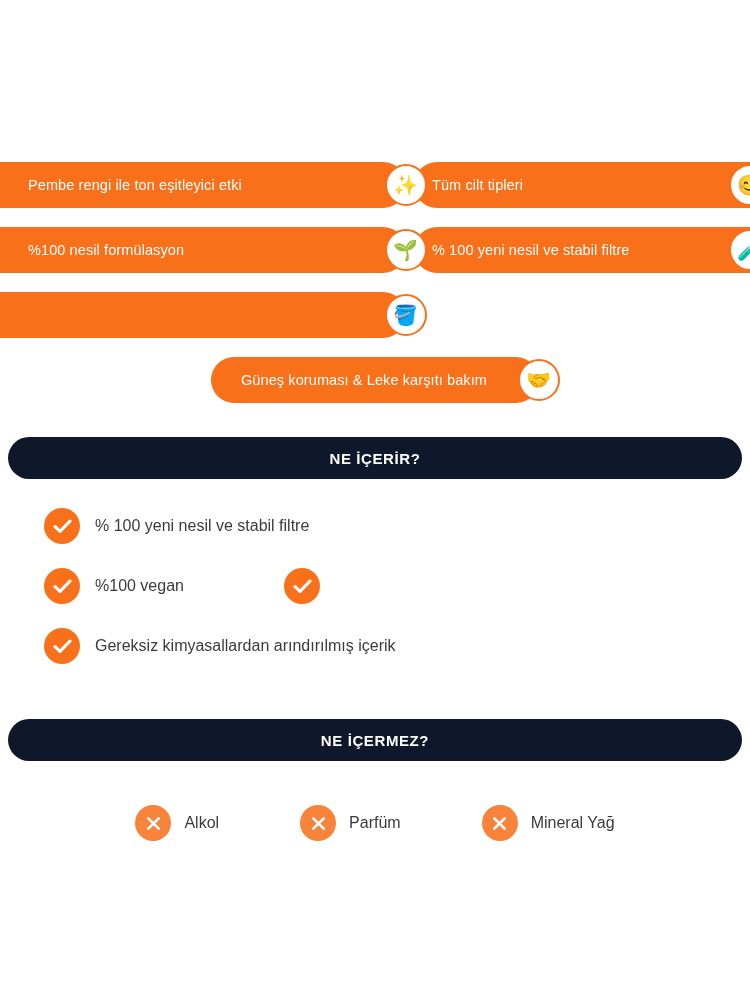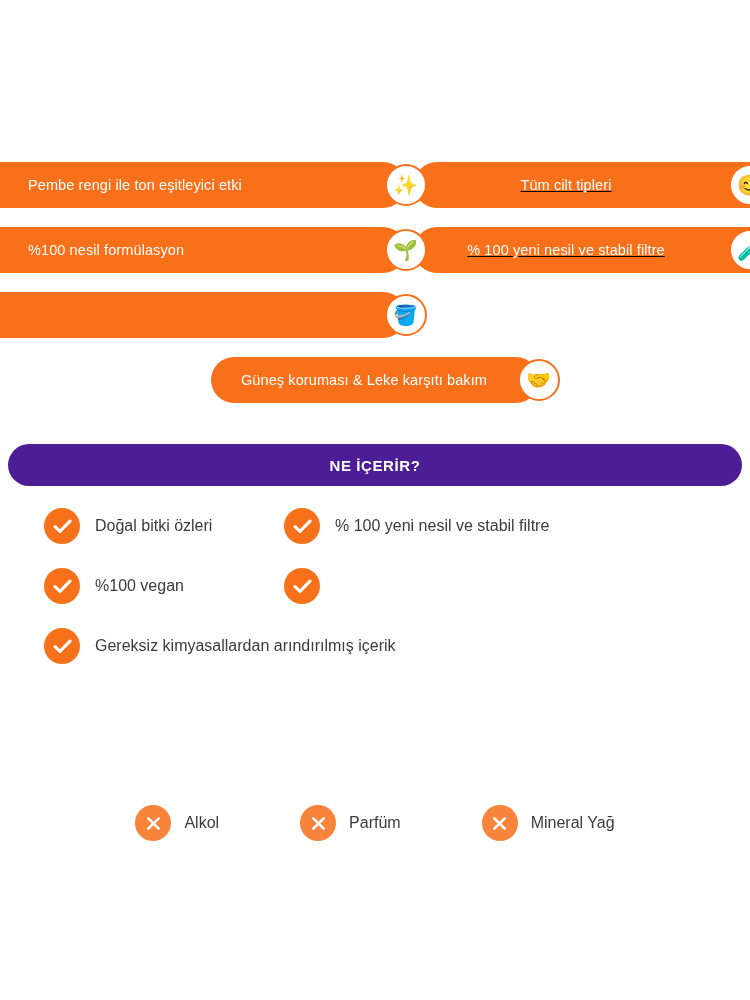--- a/index.html
+++ b/index.html
@@ -44,22 +44,21 @@
     padding-right: 46px;
     width: 406px;
     justify-content: flex-start;
   }
   .pill.right {
     border-top-left-radius: 23px;
     border-bottom-left-radius: 23px;
     padding-left: 18px;
     padding-right: 50px;
     flex: 1;
-    justify-content: center;
-    text-decoration: underline;
+    justify-content: flex-start;
   }
   .pill.center {
     border-radius: 23px;
     padding-left: 30px;
     padding-right: 52px;
     margin: 0 auto;
   }
   .pill-text {
     color: #ffffff;
     font-size: 14.5px;
@@ -84,26 +83,25 @@
     z-index: 3;
   }
   .spacer-gap { width: 8px; }
 
   
   .section-bar {
     position: absolute;
     left: 8px;
     width: 734px;
     height: 42px;
-    background: #4c1d95;
+    background: #0f172a;
     border-radius: 21px;
     display: flex;
     align-items: center;
     justify-content: center;
-    margin-top: 7px;
   }
   .section-bar span {
     color: #ffffff;
     font-size: 15px;
     font-weight: bold;
     letter-spacing: .6px;
   }
 
   
   .check-list {
@@ -218,28 +216,20 @@
 
   </div>
 
   <div class="section-bar" style="top:437px;">
     <span>NE İÇERİR?</span>
   </div>
 
   <div class="check-list" style="top:508px;">
 
     <div class="check-row">
-      <div class="check-item col1">
-        <span class="circle-check">
-          <svg width="19" height="15" viewBox="0 0 19 15">
-              <path d="M2 7.6 L7 12.4 L17 2.2" fill="none" stroke="#ffffff" stroke-width="3.1" stroke-linecap="round" stroke-linejoin="round"></path>
-            </svg>
-        </span>
-        <span class="check-label">Doğal bitki özleri</span>
-      </div>
       <div class="check-item">
         <span class="circle-check">
           <svg width="19" height="15" viewBox="0 0 19 15">
               <path d="M2 7.6 L7 12.4 L17 2.2" fill="none" stroke="#ffffff" stroke-width="3.1" stroke-linecap="round" stroke-linejoin="round"></path>
             </svg>
         </span>
         <span class="check-label">% 100 yeni nesil ve stabil filtre</span>
       </div>
     </div>
 
@@ -267,20 +257,23 @@
           <svg width="19" height="15" viewBox="0 0 19 15">
               <path d="M2 7.6 L7 12.4 L17 2.2" fill="none" stroke="#ffffff" stroke-width="3.1" stroke-linecap="round" stroke-linejoin="round"></path>
             </svg>
         </span>
         <span class="check-label">Gereksiz kimyasallardan arındırılmış içerik</span>
       </div>
     </div>
 
   </div>
 
+  <div class="section-bar" style="top:719px;">
+    <span>NE İÇERMEZ?</span>
+  </div>
 
   <div class="exclude-list" style="top:805px;">
 
     <div class="exclude-item">
       <span class="circle-x">
         <svg width="17" height="17" viewBox="0 0 17 17">
             <path d="M3.3 3.3 L13.7 13.7 M13.7 3.3 L3.3 13.7" fill="none" stroke="#ffffff" stroke-width="2.6" stroke-linecap="round"></path>
           </svg>
       </span>
       <span class="exclude-label">Alkol</span>

